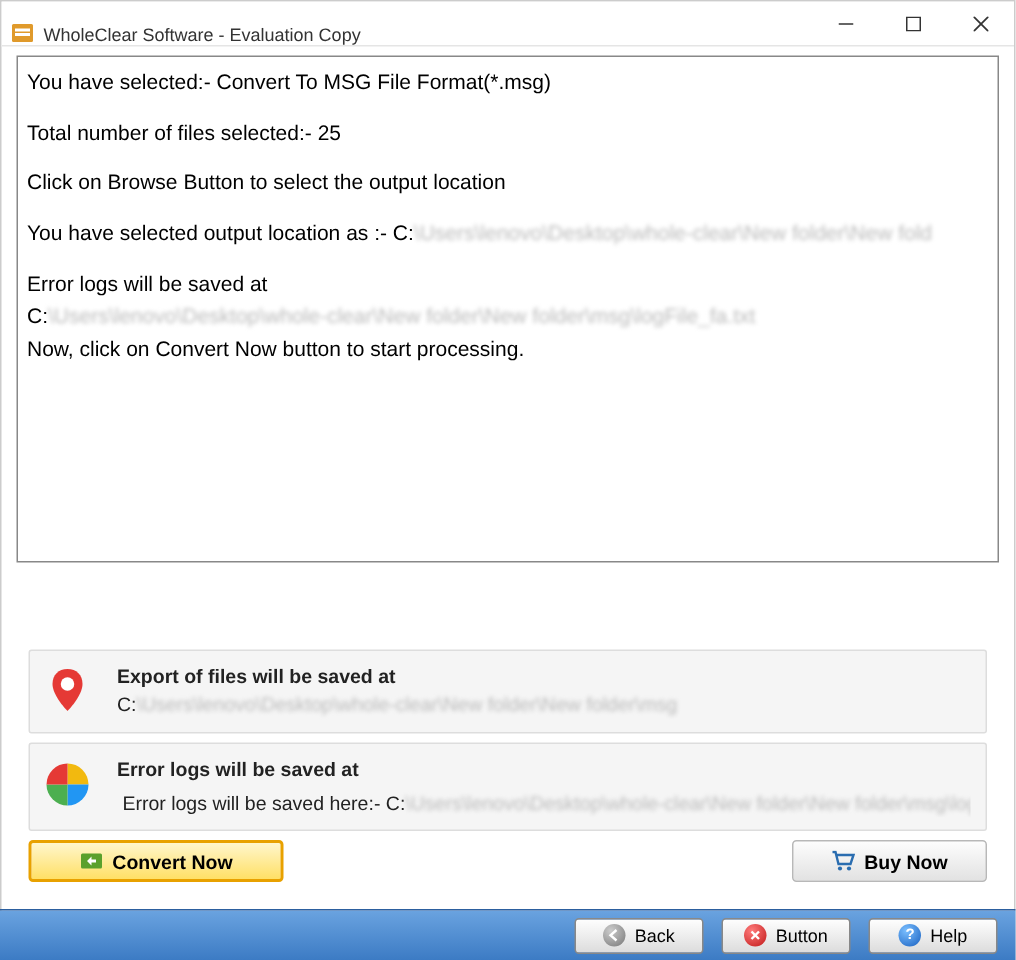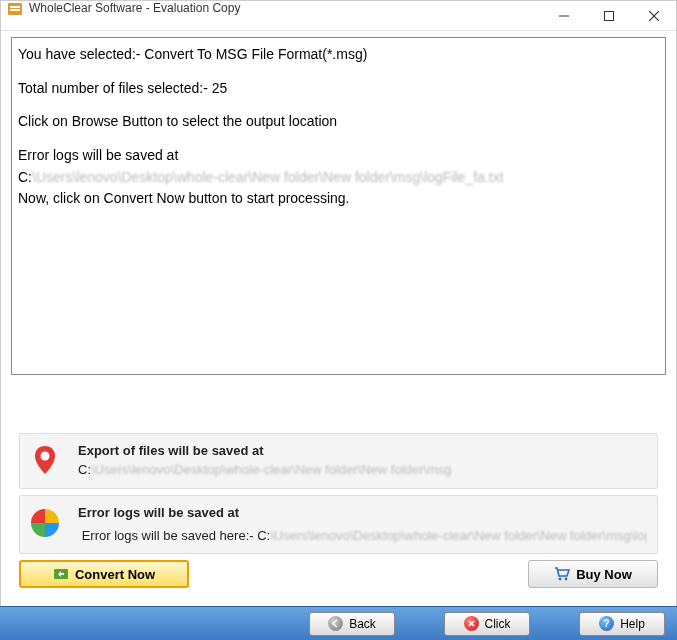--- a/index.html
+++ b/index.html
@@ -9,21 +9,21 @@
     background: #fff;
     width: 677px;
     height: 640px;
     overflow: hidden;
     border: 1px solid #ccc;
   }
   .titlebar {
     height: 30px;
     background: #fff;
     display: flex;
-    align-items: flex-start;
+    align-items: flex-end;
     padding-left: 6px;
     border-bottom: 1px solid #e5e5e5;
   }
   .titlebar .app-icon {
     width: 16px; height: 16px;
     margin-right: 6px;
     display: flex; align-items: center; justify-content: center;
   }
   .titlebar .title {
     flex: 1;
@@ -181,21 +181,20 @@
     border: 1px solid #888;
     background: linear-gradient(#fefefe, #dcdcdc);
     border-radius: 3px;
     font-size: 12px;
     display: flex;
     align-items: center;
     justify-content: center;
     gap: 6px;
     cursor: pointer;
     padding: 0 10px;
-    margin-left: 37px;
   }
   .circ-ic {
     width: 15px; height: 15px;
     border-radius: 50%;
     display: flex;
     align-items: center;
     justify-content: center;
     color: #fff;
     font-size: 10px;
     font-weight: bold;
@@ -236,20 +235,23 @@
     </div>
   </div>
 </div>
 
 <div class="content">
 
   <div class="log-area">
     <p>You have selected:- Convert To MSG File Format(*.msg)</p>
     <p>Total number of files selected:- 25</p>
     <p>Click on Browse Button to select the output location</p>
+    <p>
+      <span>You have selected output location as :- </span><span>C:</span><span class="blurred">\Users\lenovo\Desktop\whole-clear\New folder\New fold</span>
+    </p>
     <p class="tight">Error logs will be saved at</p>
     <p class="tight">
       <span>C:</span><span class="blurred">\Users\lenovo\Desktop\whole-clear\New folder\New folder\msg\logFile_fa.txt</span>
     </p>
     <p class="tight">Now, click on Convert Now button to start processing.</p>
   </div>
 
   <div class="lower">
 
     <div class="info-row">
@@ -318,19 +320,19 @@
     </span>
     <span>Back</span>
   </div>
   <div class="footer-btn">
     <span class="circ-ic red">
       <svg width="9" height="9" viewBox="0 0 9 9">
           <line x1="2" y1="2" x2="7" y2="7" stroke="#fff" stroke-width="1.6"></line>
           <line x1="7" y1="2" x2="2" y2="7" stroke="#fff" stroke-width="1.6"></line>
         </svg>
     </span>
-    <span>Click</span>
+    <span>Button</span>
   </div>
   <div class="footer-btn">
     <span class="circ-ic blue">?</span>
     <span>Help</span>
   </div>
 </div>
 
 </body></html>

